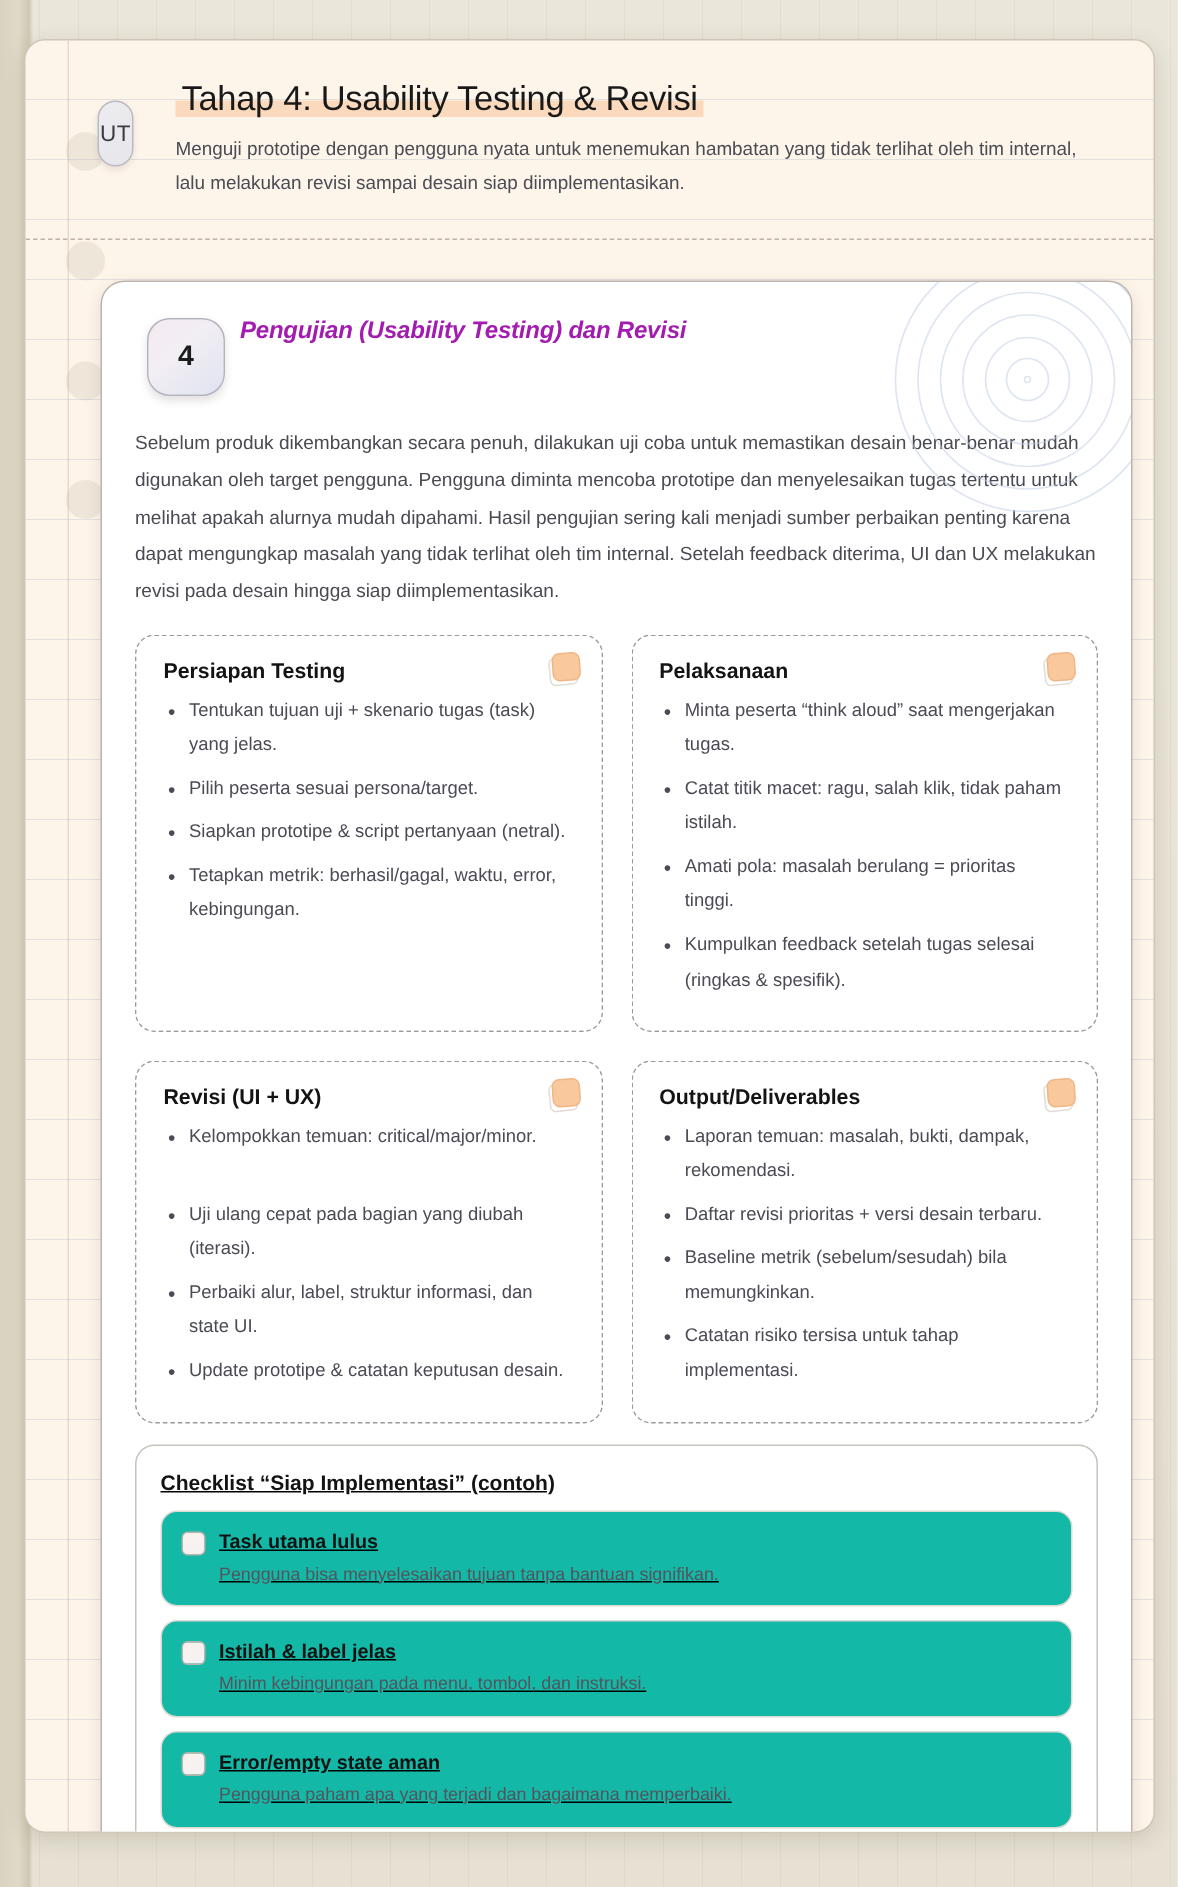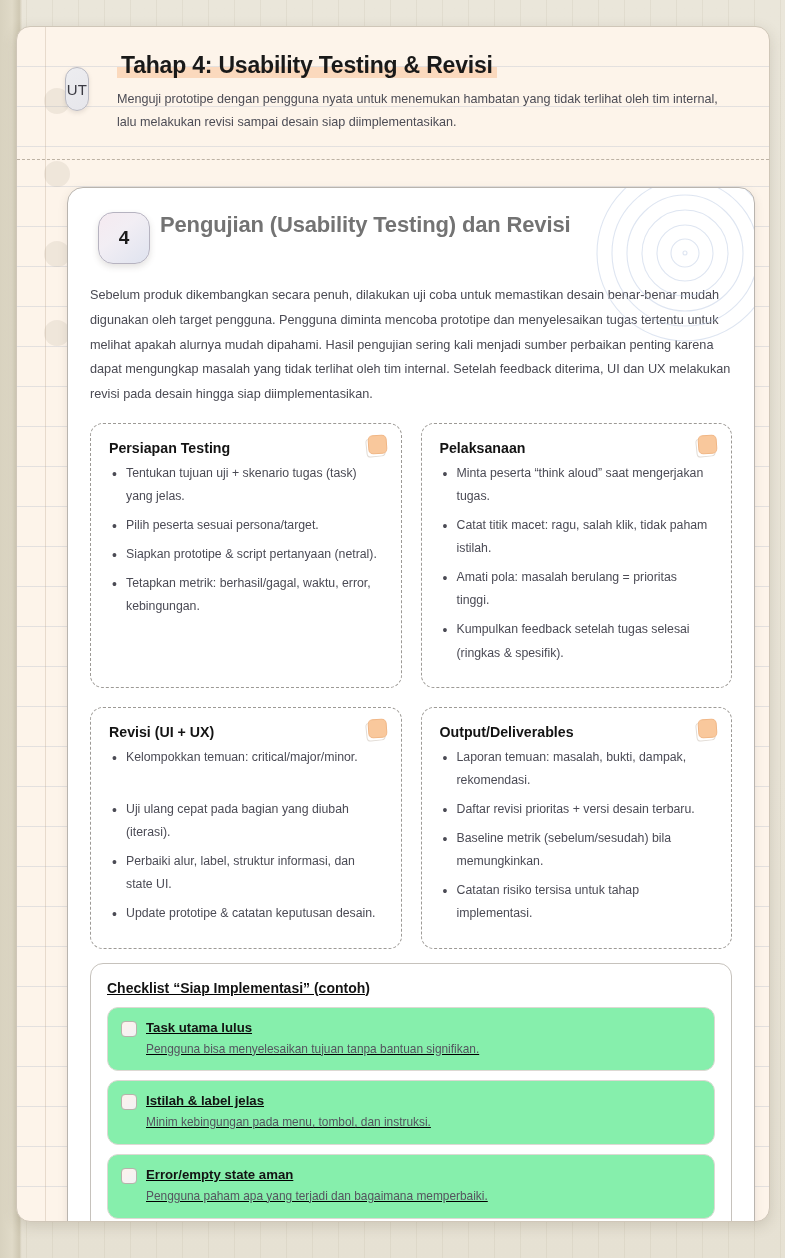--- a/index.html
+++ b/index.html
@@ -97,21 +97,21 @@
     box-shadow: 0 2px 4px rgba(80,70,60,0.13);
     display: flex; align-items: center; justify-content: center;
     font-size: 15px;
     color: #3a3a42;
     letter-spacing: 0.3px;
   }
   .stage-title {
     position: relative;
     display: inline-block;
     font-size: 23px;
-    font-weight: bold;
+    font-weight: normal;
     color: #191919;
     letter-spacing: -0.2px;
     line-height: 1.22;
     padding: 0 4px;
     z-index: 1;
   }
   .stage-title::before {
     content: "";
     position: absolute;
     left: 0; right: 0;
@@ -171,25 +171,26 @@
     width: 52px; height: 52px;
     border-radius: 15px;
     background: linear-gradient(140deg, #f5eaf0 0%, #f2eef4 40%, #dfe3ef 100%);
     border: 1.5px solid #b6b3c0;
     box-shadow: 0 3px 6px rgba(80,70,60,0.16);
     display: flex; align-items: center; justify-content: center;
     font-size: 19px; font-weight: bold;
     color: #1c1c1c;
   }
   .main-title {
-    font-size: 22px;
+    font-size: 16px;
     font-weight: bold;
-    color: #737373;
+    color: #a21caf;
     letter-spacing: -0.15px;
     padding-top: 2px;
+    font-style: italic;
   }
   .main-para {
     margin-top: 11px;
     font-size: 12.7px;
     line-height: 1.95;
     color: #4a4a53;
   }
 
   
   .grid {
@@ -277,21 +278,21 @@
     font-weight: bold;
     color: #131313;
     margin-bottom: 11px;
   }
   .check-item {
     display: flex;
     align-items: flex-start;
     gap: 9px;
     border: 1.4px solid #ddd9d3;
     border-radius: 11px;
-    background: #86efac;
+    background: #14b8a6;
     padding: 11px 14px 12px 13px;
     margin-bottom: 9px;
   }
   .check-item:last-child { margin-bottom: 0; }
   .checkbox {
     flex: 0 0 auto;
     width: 16px; height: 16px;
     border-radius: 4px;
     border: 1.6px solid #b7b2ab;
     background: linear-gradient(140deg, #fdf2ec 0%, #f2f2f5 100%);

